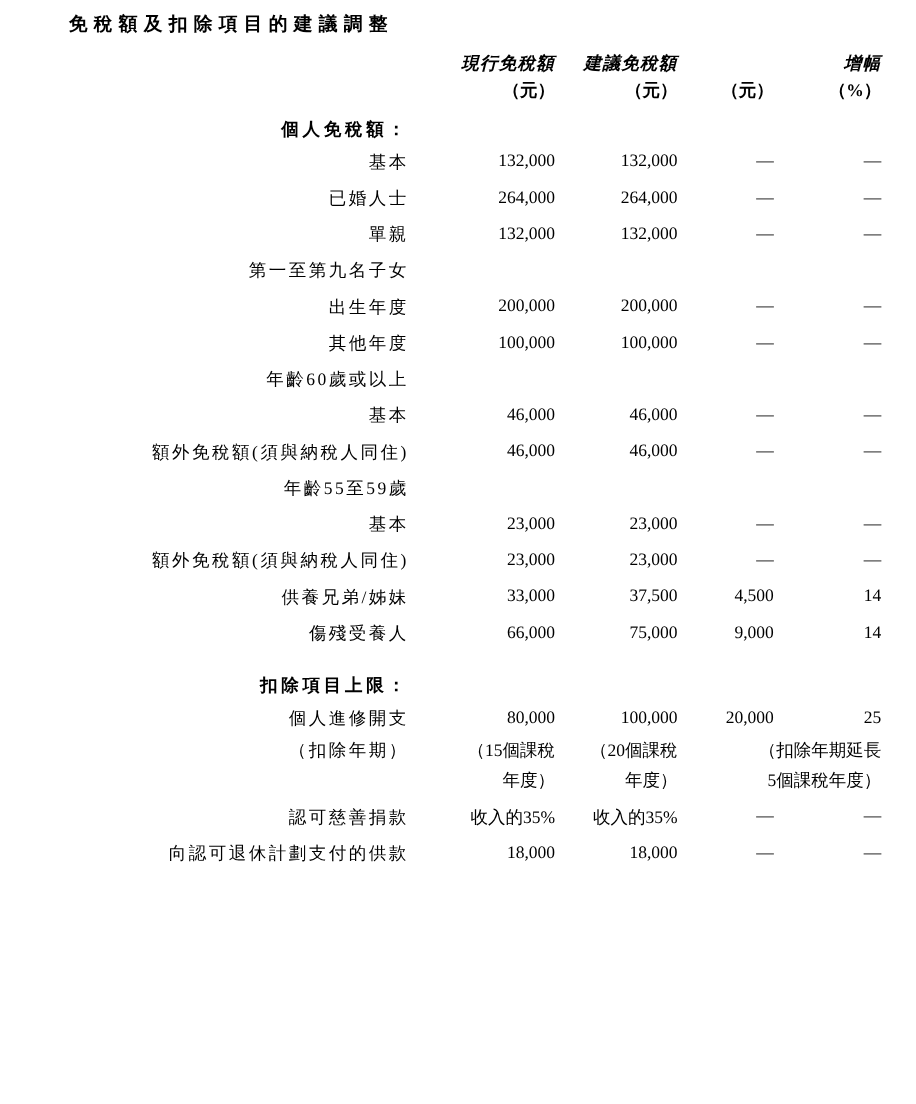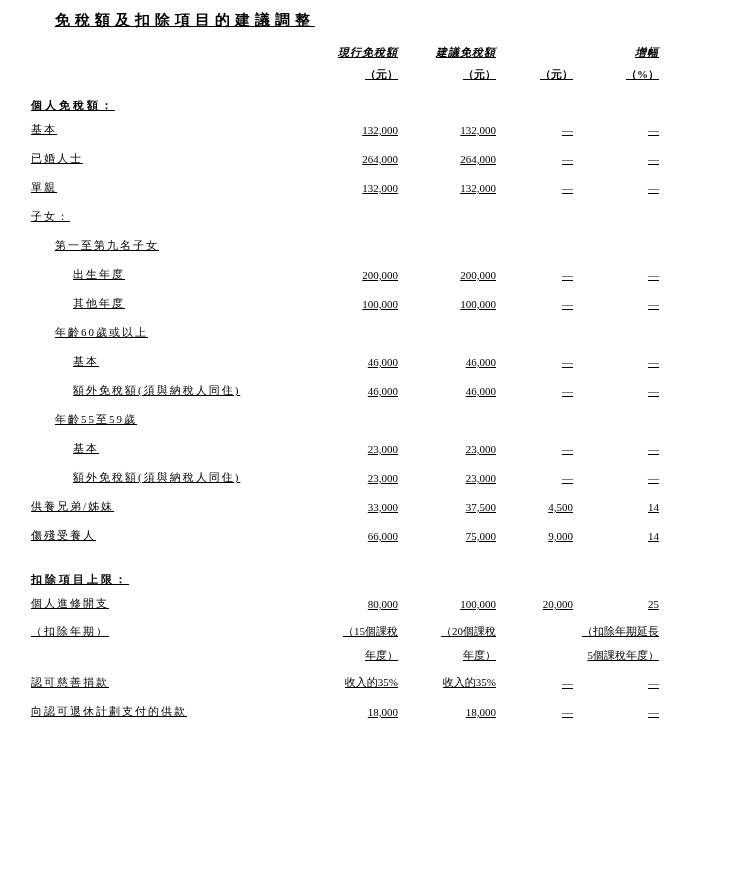--- a/index.html
+++ b/index.html
@@ -11,37 +11,36 @@
     width: 733px;
     height: 883px;
     color: #000000;
     font-family: "Liberation Serif", "DejaVu Serif", serif;
     overflow: hidden;
   }
   .page {
     width: 689px;
     height: 883px;
     position: relative;
-    text-decoration: underline;
   }
   .title {
     margin: 0;
     padding: 10px 0 0 55px;
     font-size: 15px;
     font-weight: bold;
     letter-spacing: 5px;
     line-height: 20px;
     white-space: nowrap;
   }
   table.tax-table {
     border-collapse: collapse;
     table-layout: fixed;
-    margin-left: 31px;
+    margin-left: 77px;
     width: 628px;
-    font-size: 11px;
+    font-size: 14px;
   }
   col.c-label { width: 250px; }
   col.c-cur   { width: 117px; }
   col.c-prop  { width: 98px; }
   col.c-amt   { width: 77px; }
   col.c-pct   { width: 86px; }
 
   td { padding: 0; vertical-align: middle; }
 
   
@@ -56,21 +55,21 @@
   tbody tr { height: 29px; }
   tbody tr.section { height: 39px; }
   tbody tr.section:first-child { height: 33px; }
   tbody tr.section td {
     vertical-align: bottom;
     padding-bottom: 2px;
     font-weight: bold;
   }
   tbody tr.section td.label { letter-spacing: 3px; }
   td.label {
-    text-align: left;
+    text-align: right;
     letter-spacing: 2px;
     white-space: nowrap;
     word-break: keep-all;
   }
   td.ind1 { padding-left: 24px; }
   td.ind2 { padding-left: 42px; }
   td.val { text-align: right; letter-spacing: 0; white-space: nowrap; }
 
   tbody tr.multiline { height: 50px; }
   tbody tr.multiline td {
@@ -130,24 +129,20 @@
           <td class="val">—</td>
         </tr>
         <tr class="">
           <td class="label ind0">單親</td>
           <td class="val">132,000</td>
           <td class="val">132,000</td>
           <td class="val">—</td>
           <td class="val">—</td>
         </tr>
         <tr class="">
-          <td class="label ind0">子女：</td>
-          <td class="" colspan="4"></td>
-        </tr>
-        <tr class="">
           <td class="label ind1">第一至第九名子女</td>
           <td class="" colspan="4"></td>
         </tr>
         <tr class="">
           <td class="label ind2">出生年度</td>
           <td class="val">200,000</td>
           <td class="val">200,000</td>
           <td class="val">—</td>
           <td class="val">—</td>
         </tr>

